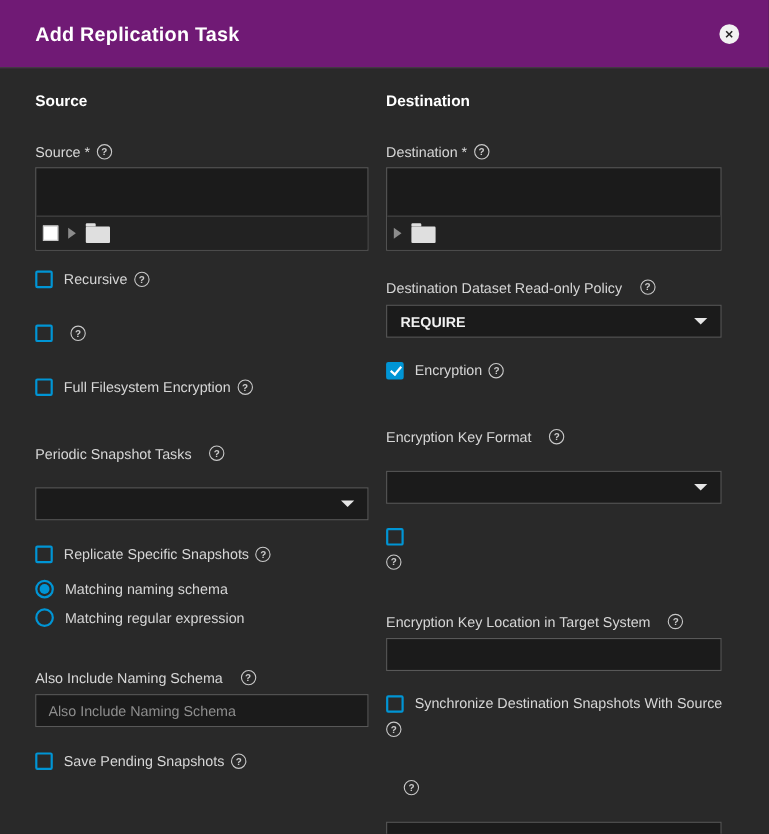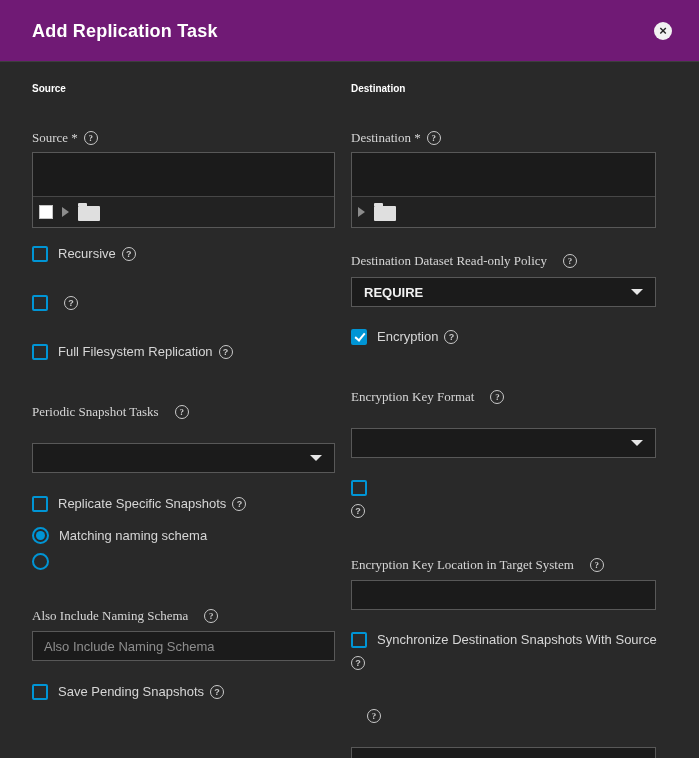--- a/index.html
+++ b/index.html
@@ -27,25 +27,25 @@
     background: #f2f2f2; cursor: pointer;
     display: flex; align-items: center; justify-content: center;
   }
   .close-x { color: #252525; font-size: 13px; font-weight: bold; line-height: 1; margin-top: -1px; }
 
   
   .col { position: absolute; top: 62px; }
   .col-left  { left: 32px;  width: 303px; }
   .col-right { left: 351px; width: 305px; }
 
-  .section-title { margin-top: 21px; font-size: 10px; font-weight: bold; color: #ffffff; height: 16px; }
+  .section-title { margin-top: 21px; font-size: 14px; font-weight: bold; color: #ffffff; height: 16px; }
 
   .field-label {
     display: flex; align-items: center; height: 16px;
-    font-size: 13px; color: #d6d6d6; font-family: Liberation Serif, serif;
+    font-size: 13px; color: #d6d6d6;
   }
   .help {
     width: 14px; height: 14px; flex: none;
     border: 1px solid #c9c9c9; border-radius: 50%;
     color: #c9c9c9; font-size: 9px; font-weight: bold;
     display: inline-flex; align-items: center; justify-content: center;
     margin-left: 6px; cursor: pointer;
   }
   .help.gap { margin-left: 16px; }
   .help-row { display: flex; align-items: center; height: 14px; }
@@ -162,21 +162,21 @@
     <span class="help">?</span>
   </div>
 
   <div class="check-row mt32">
     <span class="cb"></span>
     <span class="help">?</span>
   </div>
 
   <div class="check-row mt32">
     <span class="cb"></span>
-    <span class="check-label">Full Filesystem Replication</span>
+    <span class="check-label">Full Filesystem Encryption</span>
     <span class="help">?</span>
   </div>
 
   <div class="field-label mt44">
     <span>Periodic Snapshot Tasks</span>
     <span class="help gap">?</span>
   </div>
   <div class="select">
     <span class="select-value"></span>
     <span class="caret"></span>
@@ -188,20 +188,21 @@
     <span class="help">?</span>
   </div>
 
 
   <div class="radio-row mt14">
     <span class="radio selected"></span>
     <span class="check-label">Matching naming schema</span>
   </div>
   <div class="radio-row mt8">
     <span class="radio"></span>
+    <span class="check-label">Matching regular expression</span>
   </div>
 
   <div class="field-label mt38">
     <span>Also Include Naming Schema</span>
     <span class="help gap">?</span>
   </div>
   <input class="text-input" type="text" placeholder="Also Include Naming Schema" style="">
 
   <div class="check-row mt22">
     <span class="cb"></span>

